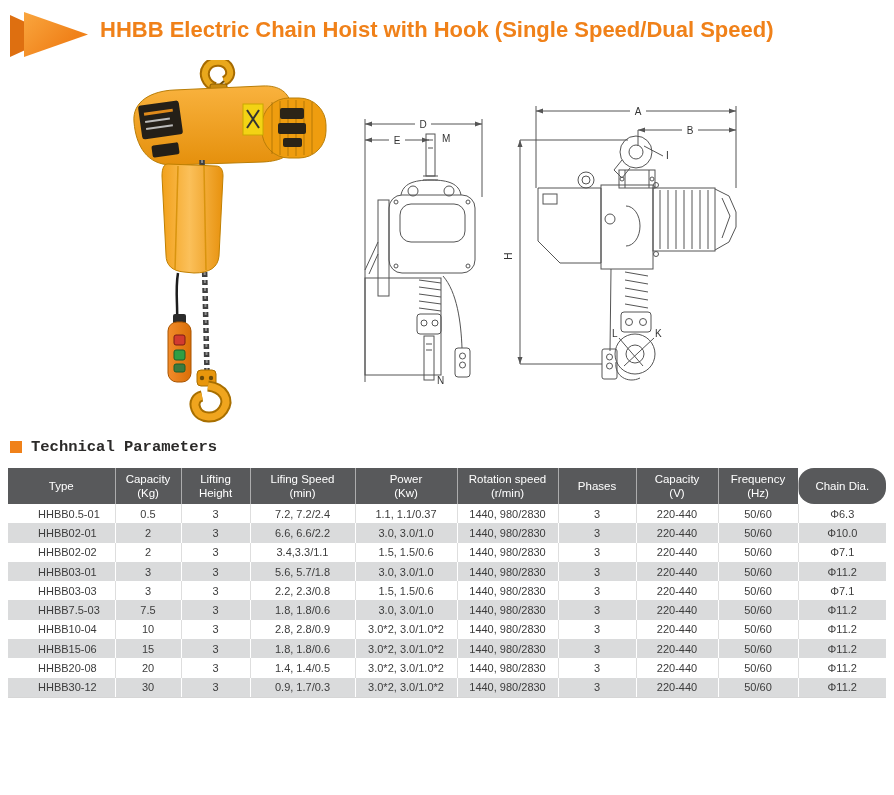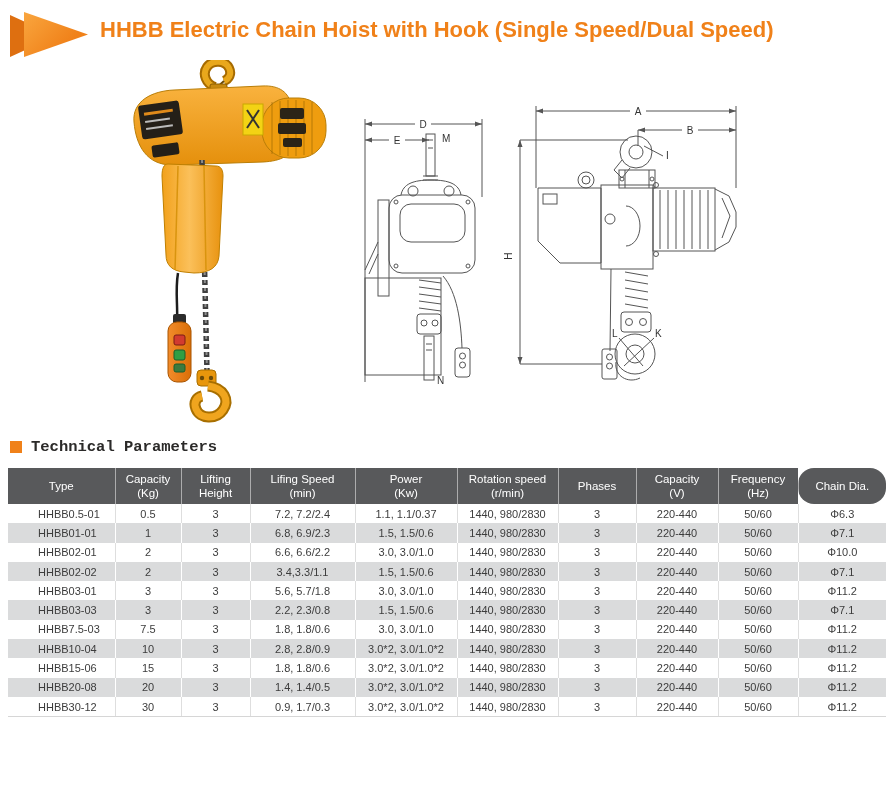--- a/index.html
+++ b/index.html
@@ -320,32 +320,20 @@
             <td>3</td>
             <td>7.2, 7.2/2.4</td>
             <td>1.1, 1.1/0.37</td>
             <td>1440, 980/2830</td>
             <td>3</td>
             <td>220-440</td>
             <td>50/60</td>
             <td>Φ6.3</td>
           </tr>
           <tr>
-            <td>HHBB01-01</td>
-            <td>1</td>
-            <td>3</td>
-            <td>6.8, 6.9/2.3</td>
-            <td>1.5, 1.5/0.6</td>
-            <td>1440, 980/2830</td>
-            <td>3</td>
-            <td>220-440</td>
-            <td>50/60</td>
-            <td>Φ7.1</td>
-          </tr>
-          <tr>
             <td>HHBB02-01</td>
             <td>2</td>
             <td>3</td>
             <td>6.6, 6.6/2.2</td>
             <td>3.0, 3.0/1.0</td>
             <td>1440, 980/2830</td>
             <td>3</td>
             <td>220-440</td>
             <td>50/60</td>
             <td>Φ10.0</td>

